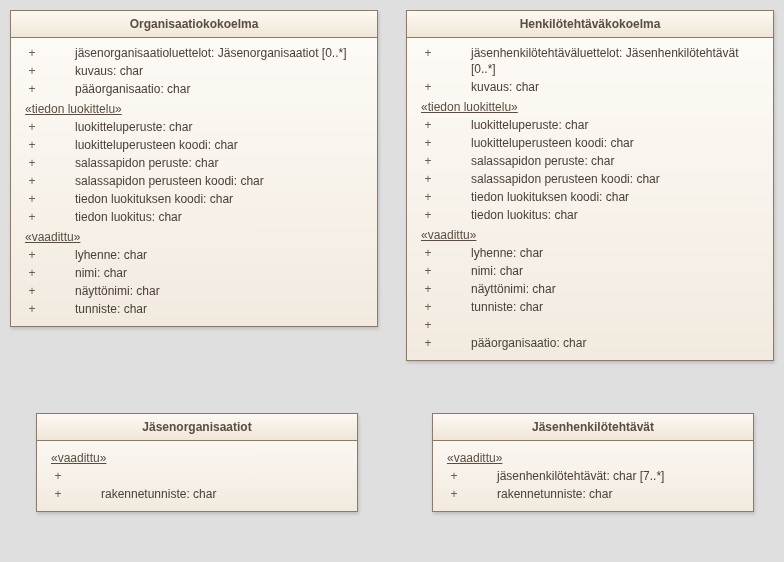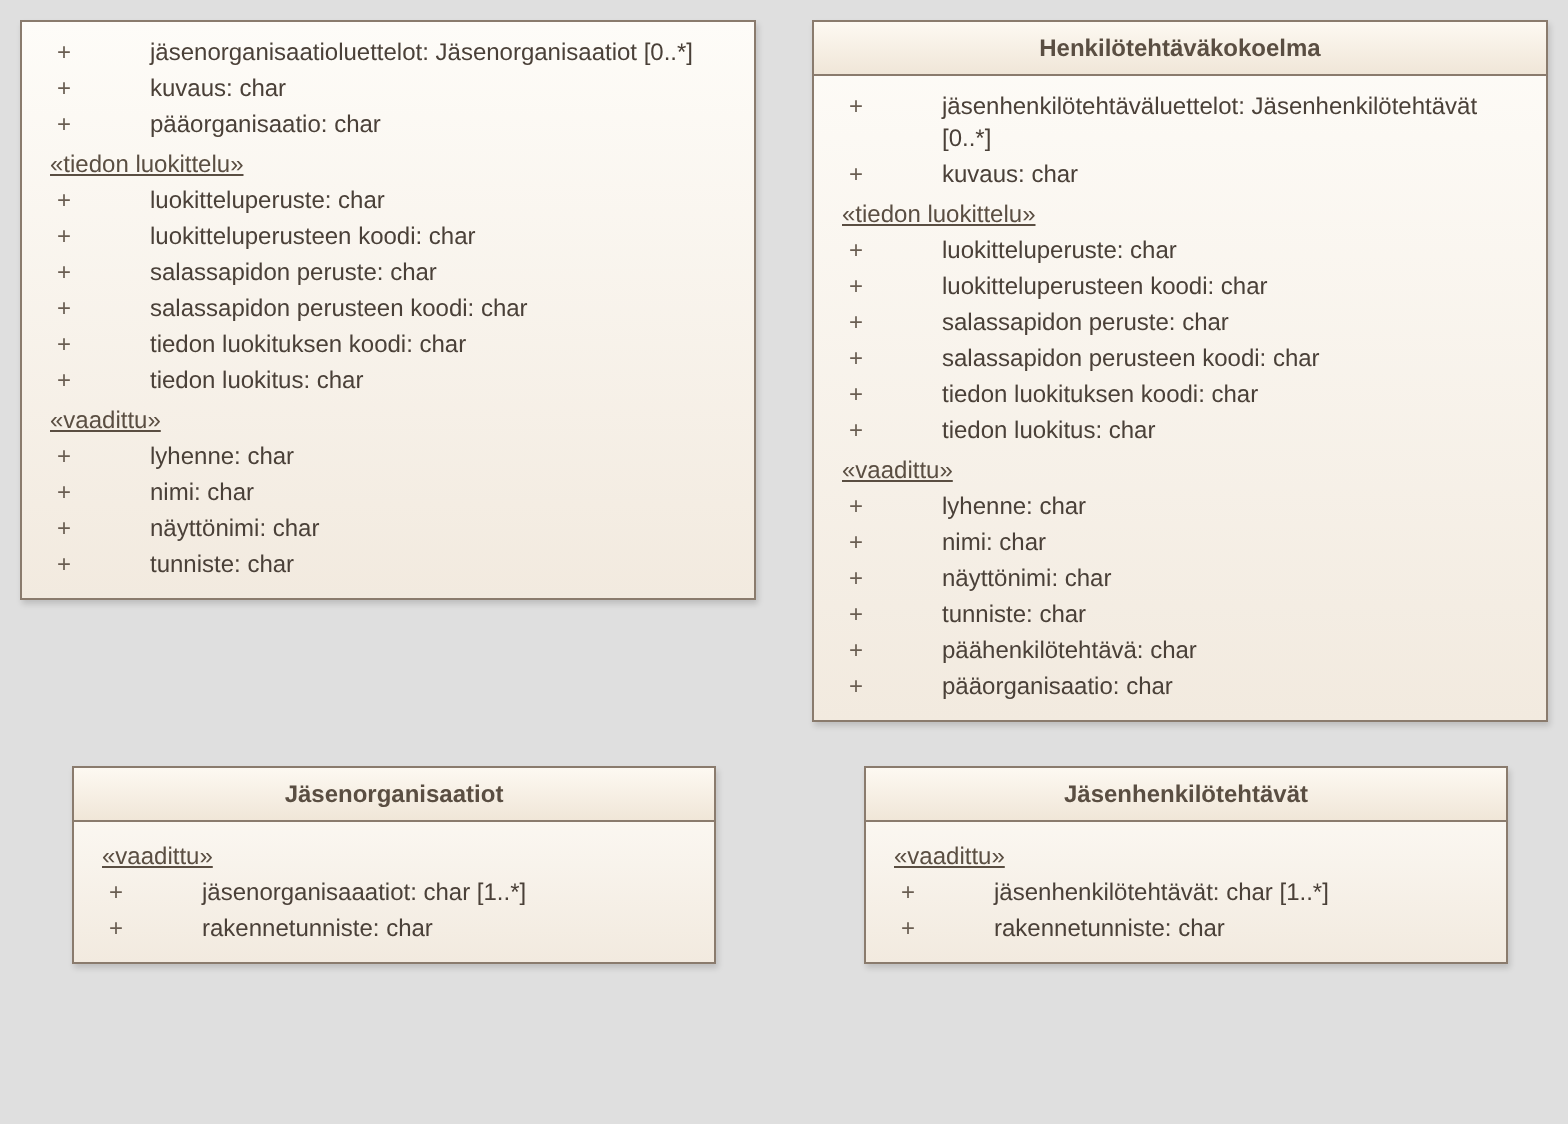--- a/index.html
+++ b/index.html
@@ -20,20 +20,21 @@
     align-items: start;
   }
   .card {
     border: 1px solid #8a7b6d;
     background: linear-gradient(#fefcf8, #f2eadf);
     box-shadow: 1px 2px 3px rgba(0,0,0,0.15);
   }
   .card-inner-pad { 
     margin-left: 26px;
     width: calc(100% - 26px);
+    margin-top: 30px;
   }
   .title {
     text-align: center;
     font-weight: 600;
     padding: 6px 4px;
     border-bottom: 1px solid #8a7b6d;
     background: linear-gradient(#fdf9f2, #f0e6d8);
     color: #5a4e42;
   }
   .body {
@@ -68,20 +69,21 @@
     padding-left: 28px;
   }
   .row2 .card { width: 320px; }
 </style>
 </head>
 <body>
 
 <div class="grid" id="root">
     <div>
       <div class="card">
+        <div class="title">Organisaatiokokoelma</div>
         <div class="body">
           <ul class="attrs">
             <li class="row">
               <span class="vis">+</span>
               <span class="attr">jäsenorganisaatioluettelot: Jäsenorganisaatiot [0..*]</span>
             </li>
             <li class="row">
               <span class="vis">+</span>
               <span class="attr">kuvaus: char</span>
             </li>
@@ -195,57 +197,55 @@
               <span class="attr">näyttönimi: char</span>
             </li>
             <li class="row">
               <span class="vis">+</span>
               <span class="attr">tunniste: char</span>
             </li>
           </ul>
           <ul class="attrs">
             <li class="row">
               <span class="vis">+</span>
-              <span class="attr">päähenkilötehtävä: char</span>
             </li>
             <li class="row">
               <span class="vis">+</span>
               <span class="attr">pääorganisaatio: char</span>
             </li>
           </ul>
         </div>
       </div>
     </div>
     <div class="row2">
       <div class="card card-inner-pad">
         <div class="title">Jäsenorganisaatiot</div>
         <div class="body">
           <div class="stereotype-label">«vaadittu»</div>
           <ul class="attrs">
             <li class="row">
               <span class="vis">+</span>
-              <span class="attr">jäsenorganisaaatiot: char [1..*]</span>
             </li>
             <li class="row">
               <span class="vis">+</span>
               <span class="attr">rakennetunniste: char</span>
             </li>
           </ul>
         </div>
       </div>
     </div>
     <div class="row2">
       <div class="card card-inner-pad">
         <div class="title">Jäsenhenkilötehtävät</div>
         <div class="body">
           <div class="stereotype-label">«vaadittu»</div>
           <ul class="attrs">
             <li class="row">
               <span class="vis">+</span>
-              <span class="attr">jäsenhenkilötehtävät: char [1..*]</span>
+              <span class="attr">jäsenhenkilötehtävät: char [7..*]</span>
             </li>
             <li class="row">
               <span class="vis">+</span>
               <span class="attr">rakennetunniste: char</span>
             </li>
           </ul>
         </div>
       </div>
     </div>
   </div>

